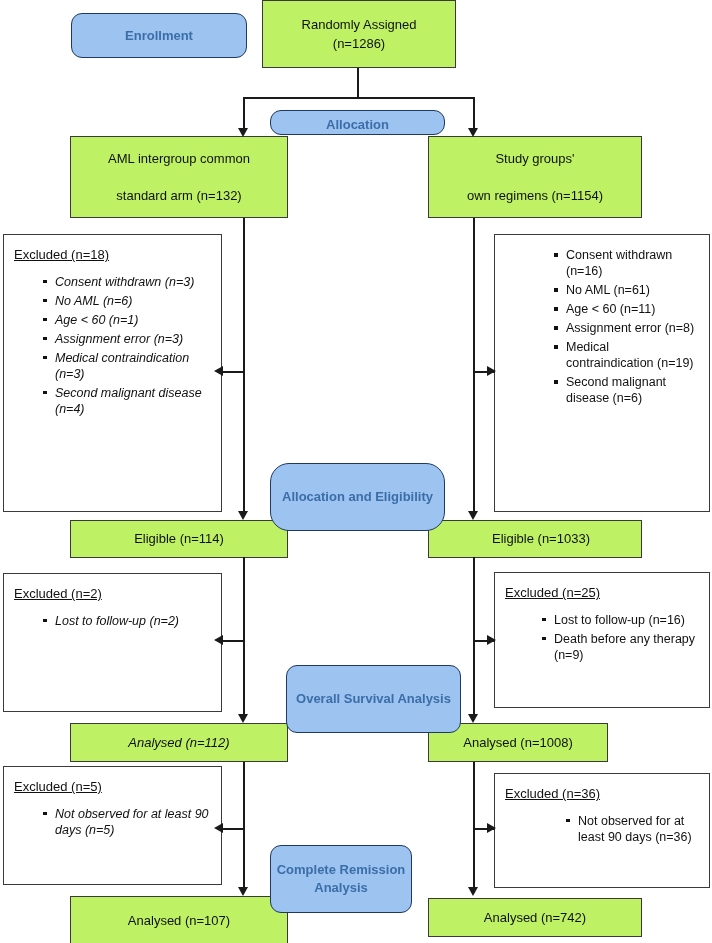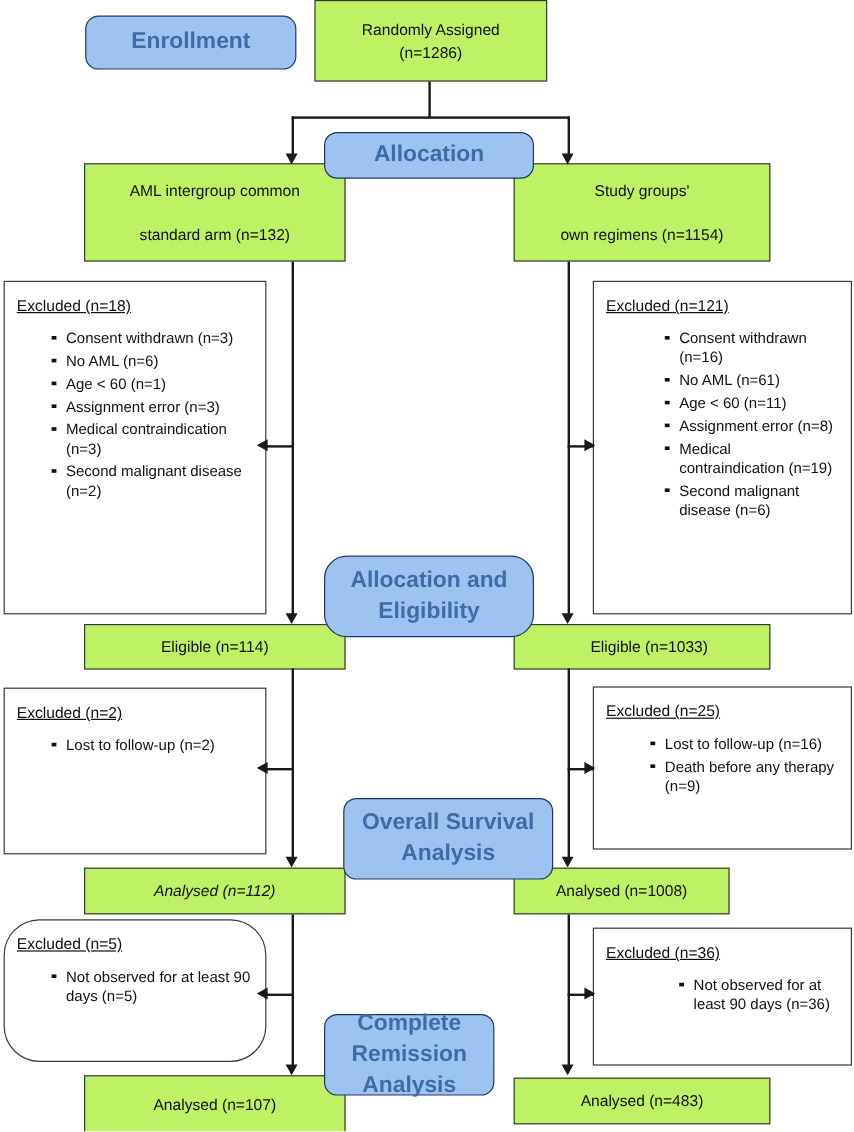--- a/index.html
+++ b/index.html
@@ -65,35 +65,35 @@
   }
   .exbox li::before {
     content: "";
     position: absolute;
     left: 1px;
     top: 6px;
     width: 3.5px;
     height: 3.5px;
     background: #111111;
   }
-  .exbox.indent ul { margin-left: 28px; }
+  .exbox.indent ul { margin-left: 28px; font-style: italic; }
   .exbox.indent2 ul { margin-left: 36px; }
   .exbox.indent3 ul { margin-left: 48px; }
   .exbox.indent-sm ul { margin-left: 60px; }
 
   
   .badge {
     position: absolute;
     box-sizing: border-box;
     background: #9dc3f0;
     border: 1.6px solid #1f3864;
     border-radius: 11px;
     color: #3b6ea8;
     font-weight: bold;
-    font-size: 19px;
+    font-size: 13px;
     line-height: 1.38;
     display: flex;
     align-items: center;
     justify-content: center;
     text-align: center;
     z-index: 5;
   }
 
   
   .ln-v, .ln-h {
@@ -170,21 +170,21 @@
 
   <div class="badge" style="left:71px; top:13px; width:176px; height:45px;">
     <span>Enrollment</span>
   </div>
 
   <div class="box center" style="left:262px; top:0px; width:194px; height:68px;">
     <span class="ln">Randomly Assigned</span>
     <span class="ln">(n=1286)</span>
   </div>
 
-  <div class="badge" style="left:270px; top:110px; width:175px; height:39px;">
+  <div class="badge" style="left:270px; top:110px; width:175px; height:25px;align-items:flex-end;">
     <span>Allocation</span>
   </div>
 
   <div class="box center spaced" style="left:70px; top:136px; width:218px; height:82px;align-items:center;">
     <span class="ln">AML intergroup common</span>
     <span class="ln">standard arm (n=132)</span>
   </div>
 
   <div class="box center spaced" style="left:428px; top:136px; width:214px; height:82px;">
     <span class="ln">Study groups'</span>
@@ -192,26 +192,25 @@
   </div>
 
   <div class="exbox indent" style="left:3px; top:234px; width:219px; height:278px;">
     <span class="extitle">Excluded (n=18)</span>
     <ul>
       <li>Consent withdrawn (n=3)</li>
       <li>No AML (n=6)</li>
       <li>Age &lt; 60 (n=1)</li>
       <li>Assignment error (n=3)</li>
       <li>Medical contraindication (n=3)</li>
-      <li>Second malignant disease (n=2)</li>
+      <li>Second malignant disease (n=4)</li>
     </ul>
   </div>
 
   <div class="exbox indent3" style="left:494px; top:234px; width:216px; height:278px;">
-    <span class="extitle">Excluded (n=121)</span>
     <ul>
       <li>Consent withdrawn (n=16)</li>
       <li>No AML (n=61)</li>
       <li>Age &lt; 60 (n=11)</li>
       <li>Assignment error (n=8)</li>
       <li>Medical contraindication (n=19)</li>
       <li>Second malignant disease (n=6)</li>
     </ul>
   </div>
 
@@ -245,21 +244,21 @@
     <span>Overall Survival Analysis</span>
   </div>
 
   <div class="box center" style="left:70px; top:723px; width:218px; height:39px;font-style:italic;">
     <span class="ln">Analysed (n=112)</span>
   </div>
   <div class="box center" style="left:428px; top:723px; width:180px; height:39px;">
     <span class="ln">Analysed (n=1008)</span>
   </div>
 
-  <div class="exbox indent" style="left:3px; top:766px; width:219px; height:119px;border-radius:30px;">
+  <div class="exbox indent" style="left:3px; top:766px; width:219px; height:119px;">
     <span class="extitle">Excluded (n=5)</span>
     <ul>
       <li>Not observed for at least 90 days (n=5)</li>
     </ul>
   </div>
 
   <div class="exbox indent-sm" style="left:494px; top:773px; width:216px; height:115px;">
     <span class="extitle">Excluded (n=36)</span>
     <ul>
       <li>Not observed for at least 90 days (n=36)</li>
@@ -267,16 +266,16 @@
   </div>
 
   <div class="badge" style="left:270px; top:845px; width:142px; height:68px;">
     <span>Complete Remission Analysis</span>
   </div>
 
   <div class="box center" style="left:70px; top:896px; width:218px; height:50px;">
     <span class="ln">Analysed (n=107)</span>
   </div>
   <div class="box center" style="left:428px; top:898px; width:214px; height:39px;">
-    <span class="ln">Analysed (n=483)</span>
+    <span class="ln">Analysed (n=742)</span>
   </div>
 
 </div>
 
 </body></html>

